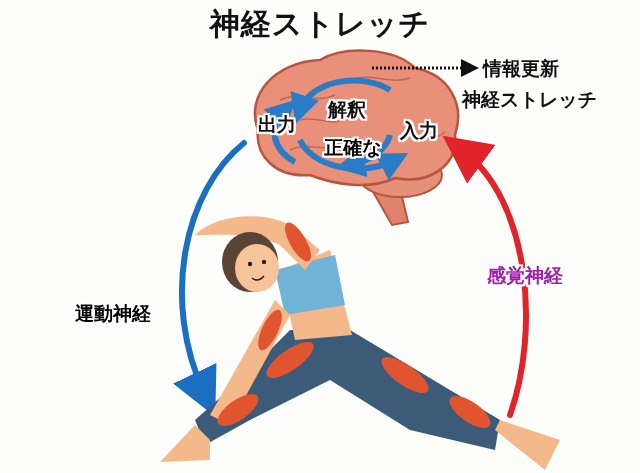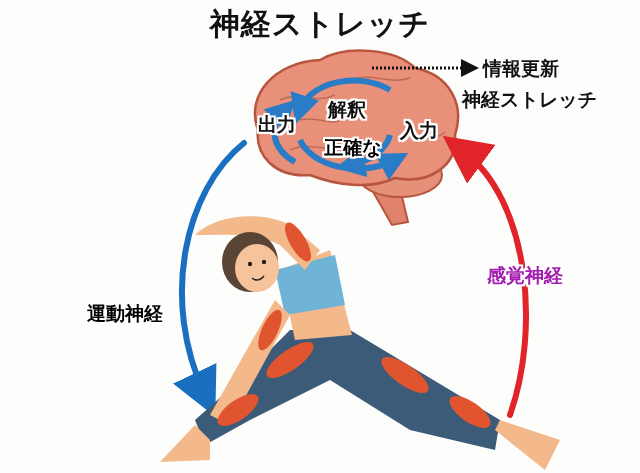--- a/index.html
+++ b/index.html
@@ -84,19 +84,19 @@
 <div class="abs lbl outline" style="left:328px;top:57px;margin-top:40px;">解釈</div>
 <div class="abs lbl outline" style="left:258px;top:112px;">出力</div>
 <div class="abs lbl outline" style="left:400px;top:118px;">入力</div>
 <div class="abs lbl outline blue center-txt" style="left:303px;top:98px;width:100px;">
   <div>正確な</div>
 </div>
 
 <div class="abs lbl" style="left:483px;top:56px;">情報更新</div>
 <div class="abs lbl" style="left:462px;top:87px;">神経ストレッチ</div>
 
-<div class="abs lbl outline blue center-txt" style="left:0px;top:262px;width:226px;line-height:26px;padding-left:12px;">
+<div class="abs lbl outline blue center-txt" style="left:0px;top:262px;width:226px;line-height:26px;">
   <div>運動神経</div>
 </div>
 
 <div class="abs lbl outline red center-txt" style="left:410px;top:262px;width:230px;line-height:26px;">
   <div>感覚神経</div>
 </div>
 
 </body></html>

